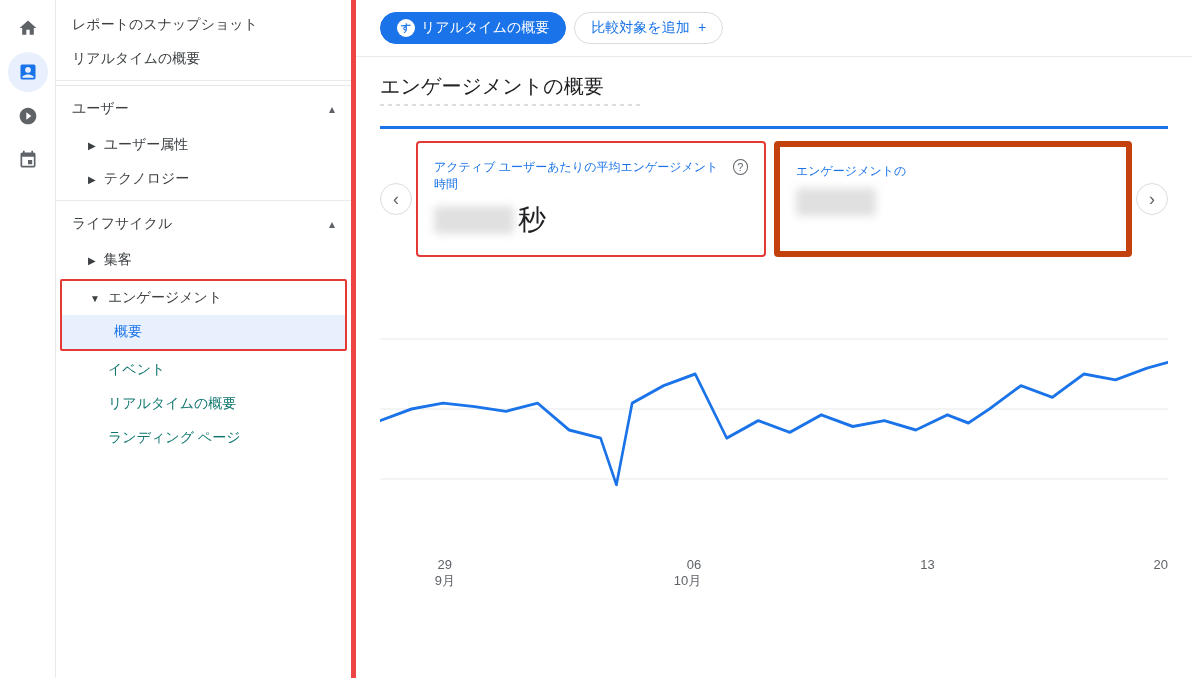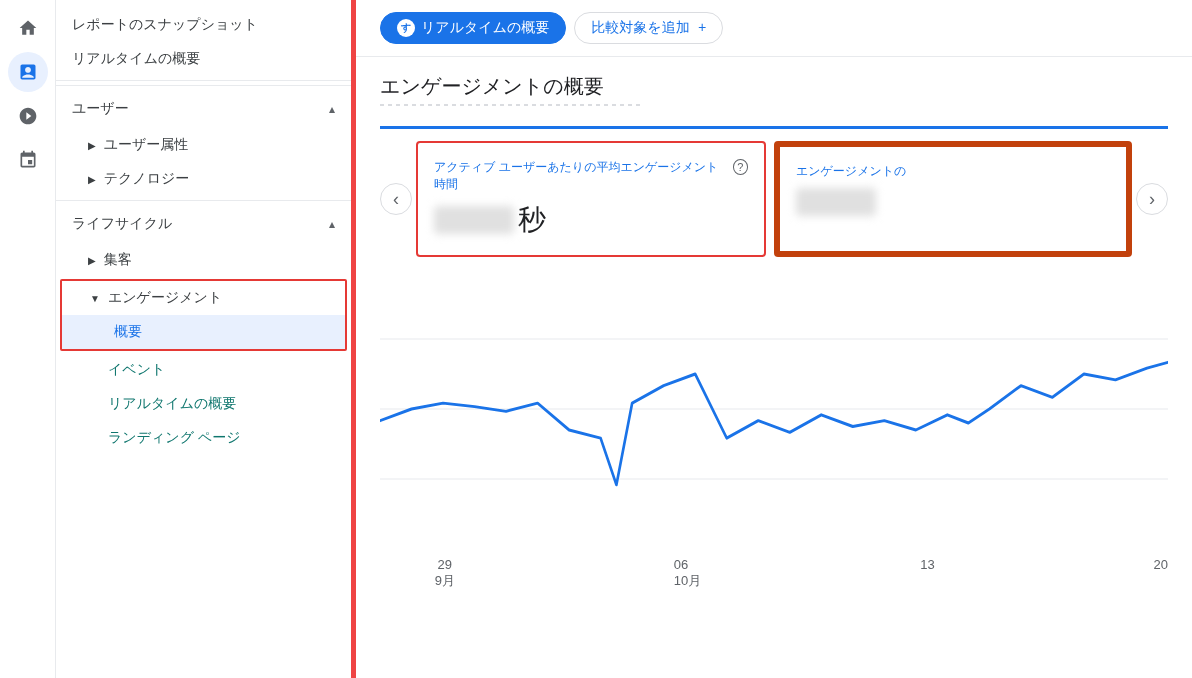--- a/index.html
+++ b/index.html
@@ -414,21 +414,21 @@
     
     <div style="display: flex; justify-content: space-between; padding: 4px 0; font-size: 13px; color: #5f6368;">
       <span></span>
       <div style="text-align:center;">
         <div>29</div>
         <div>9月</div>
       </div>
       <span></span>
       <span></span>
       <span></span>
-      <div style="text-align:left;">
+      <div style="text-align:right;">
         <div>06</div>
         <div>10月</div>
       </div>
       <span></span>
       <span></span>
       <span></span>
       <div style="text-align:center;">
         <div>13</div>
       </div>
       <span></span>

